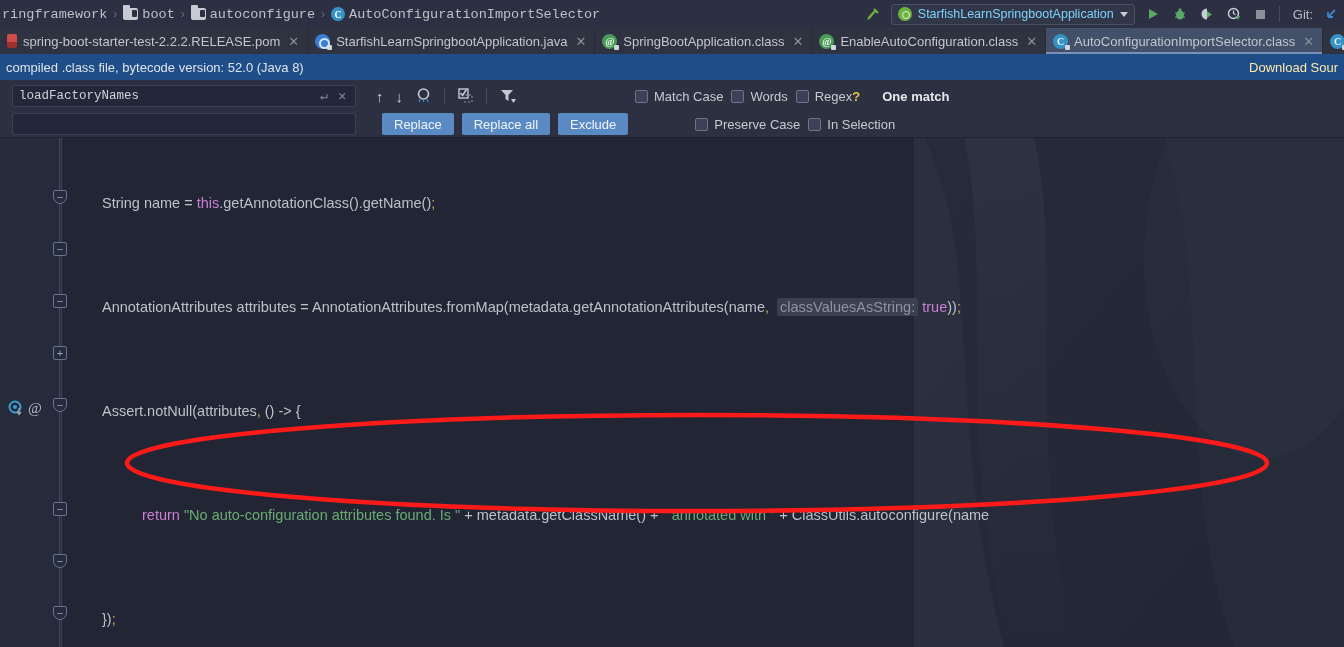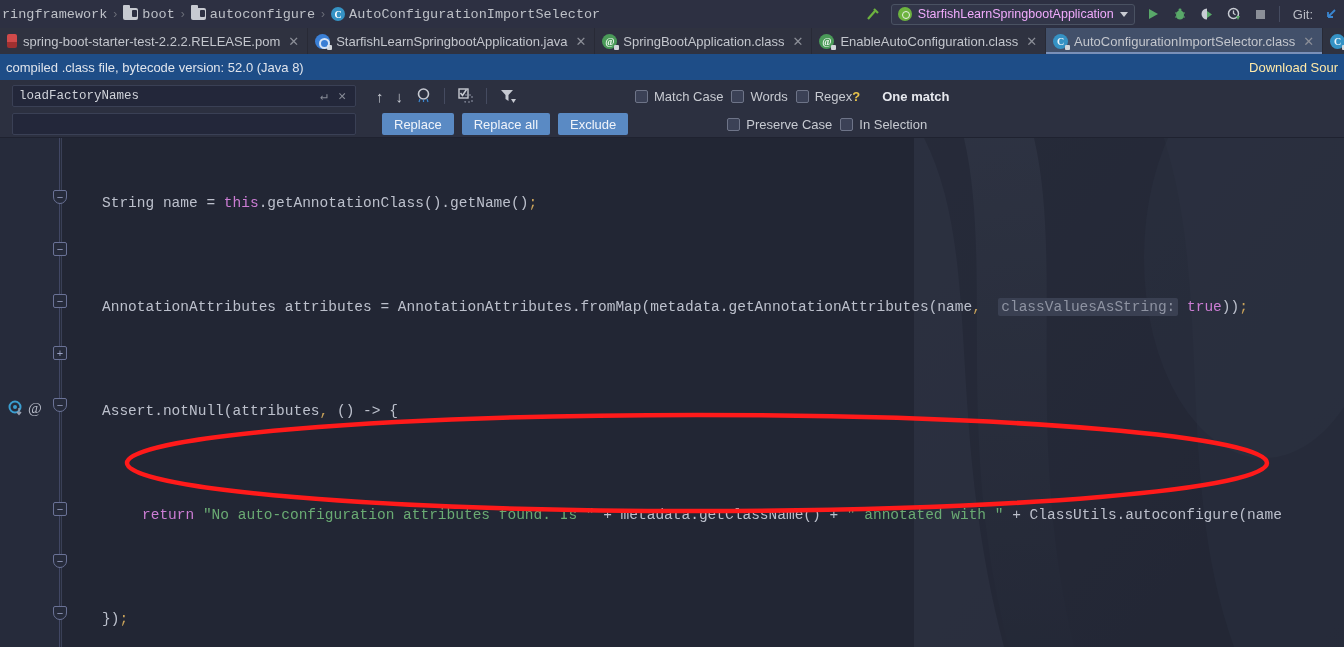--- a/index.html
+++ b/index.html
@@ -41,21 +41,21 @@
     display: inline-flex; align-items: center; justify-content: center;
     font-family: "Liberation Serif", serif;
   }
 
   #nav-right { margin-left: auto; display: flex; align-items: center; gap: 9px; padding-right: 4px; }
   .tb-icon { width: 18px; height: 18px; display: inline-flex; align-items: center; justify-content: center; }
   #run-config {
     display: flex; align-items: center; gap: 6px;
     border: 1px solid #4a5262; border-radius: 3px;
     height: 21px; padding: 0 6px; background: #323649;
-    color: #f0abfc; font-size: 12.5px;
+    color: #7dd3fc; font-size: 12.5px;
   }
   .spring-leaf {
     width: 14px; height: 14px; border-radius: 50%;
     background: #6db33f; position: relative; display: inline-block;
   }
   .spring-leaf::after {
     content:""; position:absolute; left:4px; top:4px; width:6px; height:6px;
     border-radius:50%; border:1.5px solid #e8f0e4;
   }
   .caret-down { width: 0; height: 0; border-left: 4px solid transparent; border-right: 4px solid transparent; border-top: 5px solid #c9ccd3; }
@@ -154,21 +154,21 @@
   .fold {
     position: absolute; left: 53px; width: 14px; height: 14px;
     border: 1px solid #6a7296; background: #262b3b; border-radius: 2px;
     display: flex; align-items: center; justify-content: center;
     color: #9aa2c4; font-size: 11px; line-height: 1;
   }
   .fold.end { border-radius: 2px 2px 7px 7px; }
 
   #code {
     position: absolute; left: 62px; top: 0; width: 1282px; height: 509px;
-    font-family: Liberation Mono, monospace;
+    font-family: Liberation Sans, sans-serif;
     font-size: 14.5px; line-height: 26px;
     white-space: pre; color: #b6bac6;
   }
   .line { height: 26px; padding-left: 40px; position: relative; }
 
   
   .kw   { color: #cc7dd4; }
   .str  { color: #6aab73; }
   .id   { color: #bcc0cc; }
   .punct{ color: #c8a25a; }
@@ -347,21 +347,21 @@
 
   <div id="replace-row">
     <div class="field" id="replace-field">
       <span></span>
     </div>
     <div class="btn-group">
       <button class="opt-btn">Replace</button>
       <button class="opt-btn">Replace all</button>
       <button class="opt-btn">Exclude</button>
     </div>
-    <div class="checks" style="margin-left:99px">
+    <div class="checks" style="margin-left:67px">
       <label class="check">
         <span class="box"></span>
         <span>Preserve Case</span>
       </label>
       <label class="check">
         <span class="box"></span>
         <span>In Selection</span>
       </label>
     </div>
   </div>

